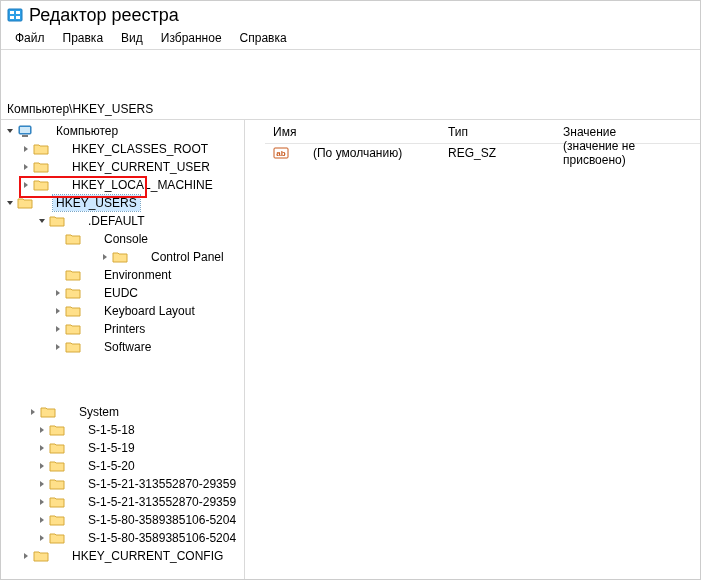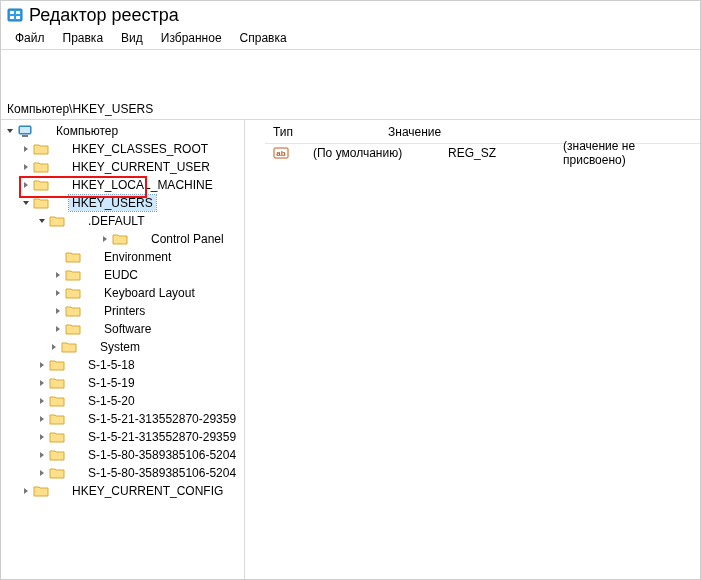--- a/index.html
+++ b/index.html
@@ -256,21 +256,21 @@
                 </svg>
               </span>
             <span class="node-icon">
                 <svg width="16" height="16" viewBox="0 0 16 16">
                   <path d="M1 4 L6 4 L7 5 L15 5 L15 13 L1 13 Z" fill="#ffe08a" stroke="#d6a93b"></path>
                 </svg>
               </span>
             <span class="node-label">HKEY_LOCAL_MACHINE</span>
           </div>
 
-          <div class="node-row selected" style="padding-left:18px;">
+          <div class="node-row selected" style="padding-left:2px;">
             <span class="expander">
                 <svg width="10" height="10" viewBox="0 0 10 10">
                   <path d="M2 3 L8 3 L5 7 Z" fill="#404040"></path>
                 </svg>
               </span>
             <span class="node-icon">
                 <svg width="16" height="16" viewBox="0 0 16 16">
                   <path d="M1 4 L6 4 L7 5 L15 5 L15 13 L1 13 Z" fill="#ffe08a" stroke="#d6a93b"></path>
                 </svg>
               </span>
@@ -286,20 +286,29 @@
                 </span>
               <span class="node-icon">
                   <svg width="16" height="16" viewBox="0 0 16 16">
                     <path d="M1 4 L6 4 L7 5 L15 5 L15 13 L1 13 Z" fill="#ffe08a" stroke="#d6a93b"></path>
                   </svg>
                 </span>
               <span class="node-label">.DEFAULT</span>
             </div>
 
             <div class="tree-node">
+              <div class="node-row" style="padding-left:50px;">
+                <span class="expander empty"></span>
+                <span class="node-icon">
+                    <svg width="16" height="16" viewBox="0 0 16 16">
+                      <path d="M1 4 L6 4 L7 5 L15 5 L15 13 L1 13 Z" fill="#ffe08a" stroke="#d6a93b"></path>
+                    </svg>
+                  </span>
+                <span class="node-label">Console</span>
+              </div>
               <div class="node-row" style="padding-left:50px;margin-left:47px;">
                 <span class="expander">
                     <svg width="10" height="10" viewBox="0 0 10 10">
                       <path d="M3 2 L7 5 L3 8 Z" fill="#777"></path>
                     </svg>
                   </span>
                 <span class="node-icon">
                     <svg width="16" height="16" viewBox="0 0 16 16">
                       <path d="M1 4 L6 4 L7 5 L15 5 L15 13 L1 13 Z" fill="#ffe08a" stroke="#d6a93b"></path>
                     </svg>
@@ -360,21 +369,21 @@
                       <path d="M3 2 L7 5 L3 8 Z" fill="#777"></path>
                     </svg>
                   </span>
                 <span class="node-icon">
                     <svg width="16" height="16" viewBox="0 0 16 16">
                       <path d="M1 4 L6 4 L7 5 L15 5 L15 13 L1 13 Z" fill="#ffe08a" stroke="#d6a93b"></path>
                     </svg>
                   </span>
                 <span class="node-label">Software</span>
               </div>
-              <div class="node-row" style="padding-left:46px;">
+              <div class="node-row" style="padding-left:25px;margin-top:47px;">
                 <span class="expander">
                     <svg width="10" height="10" viewBox="0 0 10 10">
                       <path d="M3 2 L7 5 L3 8 Z" fill="#777"></path>
                     </svg>
                   </span>
                 <span class="node-icon">
                     <svg width="16" height="16" viewBox="0 0 16 16">
                       <path d="M1 4 L6 4 L7 5 L15 5 L15 13 L1 13 Z" fill="#ffe08a" stroke="#d6a93b"></path>
                     </svg>
                   </span>
@@ -494,20 +503,23 @@
       <div class="sb-btn">◂</div>
       <div class="sb-track">
         <div class="sb-thumb"></div>
       </div>
       <div class="sb-btn">▸</div>
     </div>
   </div>
 
   <div class="list-pane">
     <div class="list-header">
+      <div class="col name">
+          <span>Имя</span>
+        </div>
       <div class="col type">
           <span>Тип</span>
         </div>
       <div class="col value">
           <span>Значение</span>
         </div>
     </div>
     <div class="list-body">
       <div class="list-row">
         <div class="cell name">

